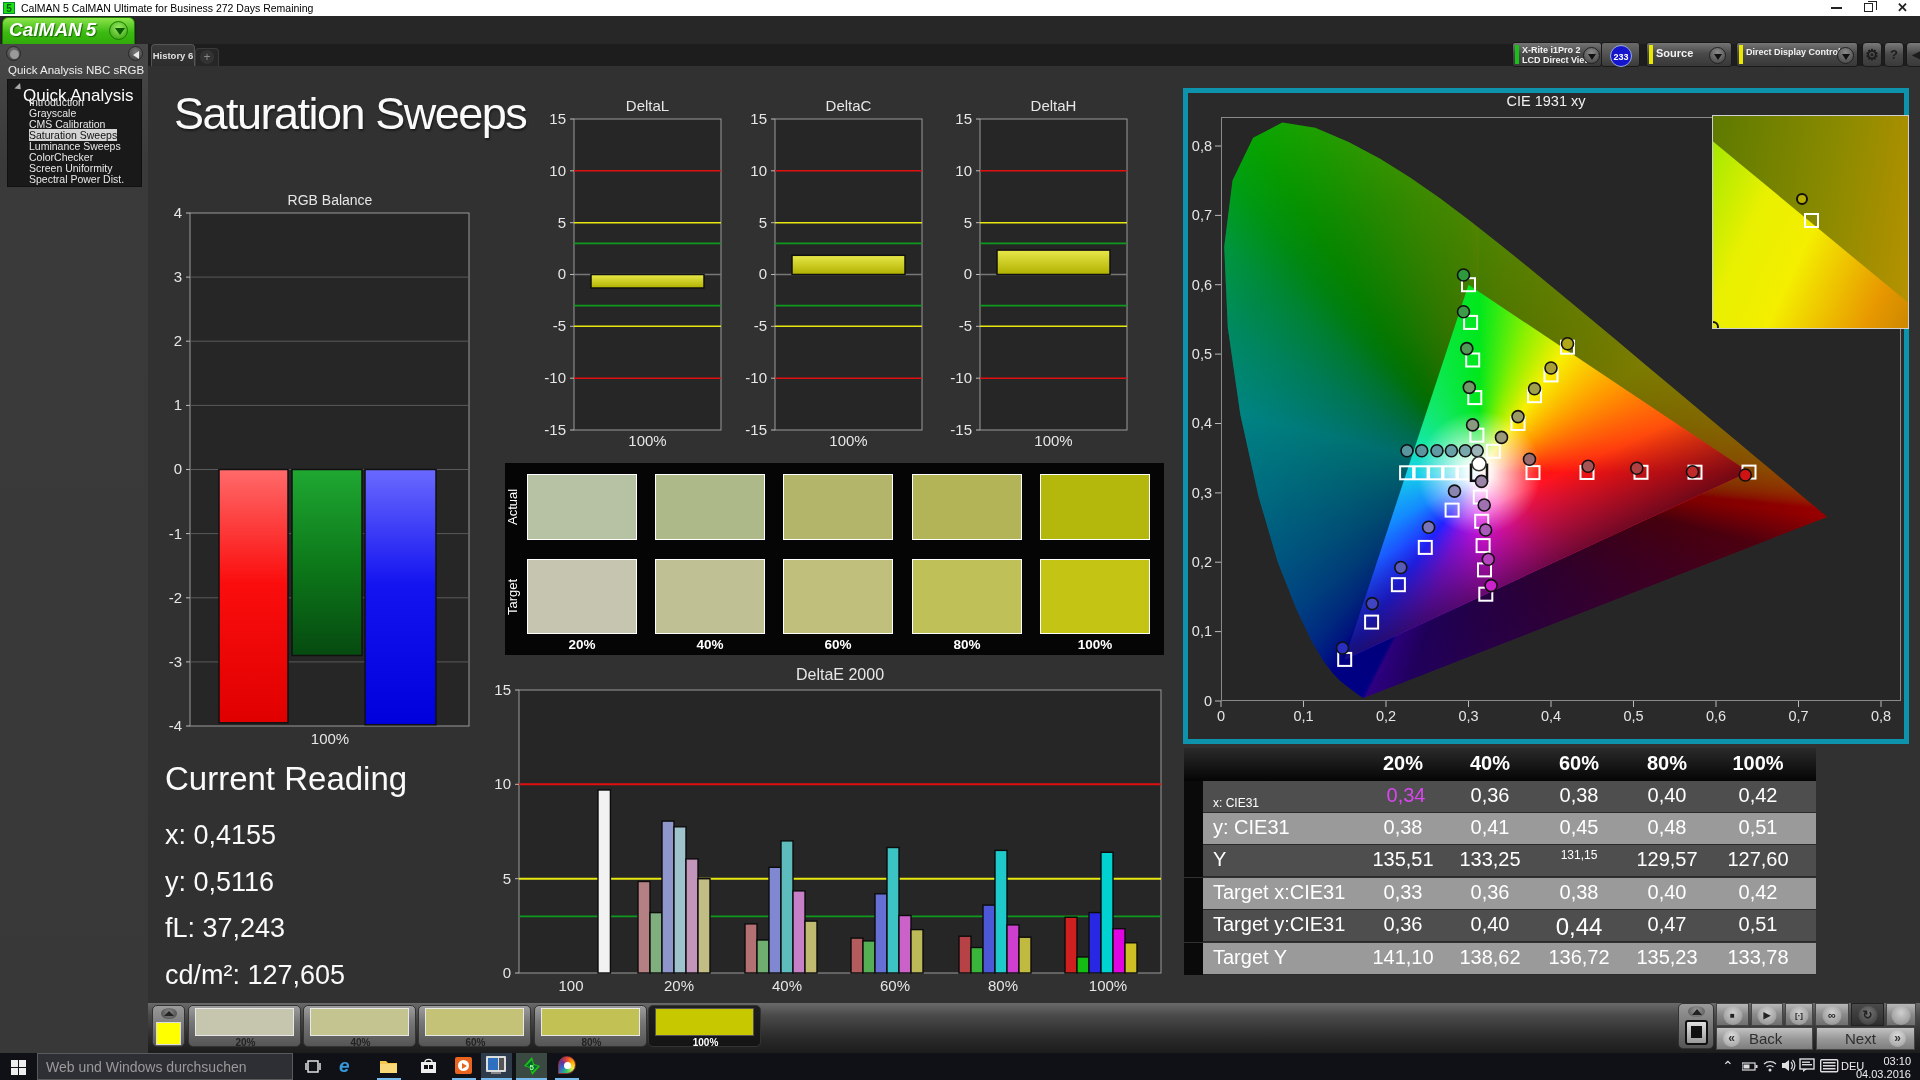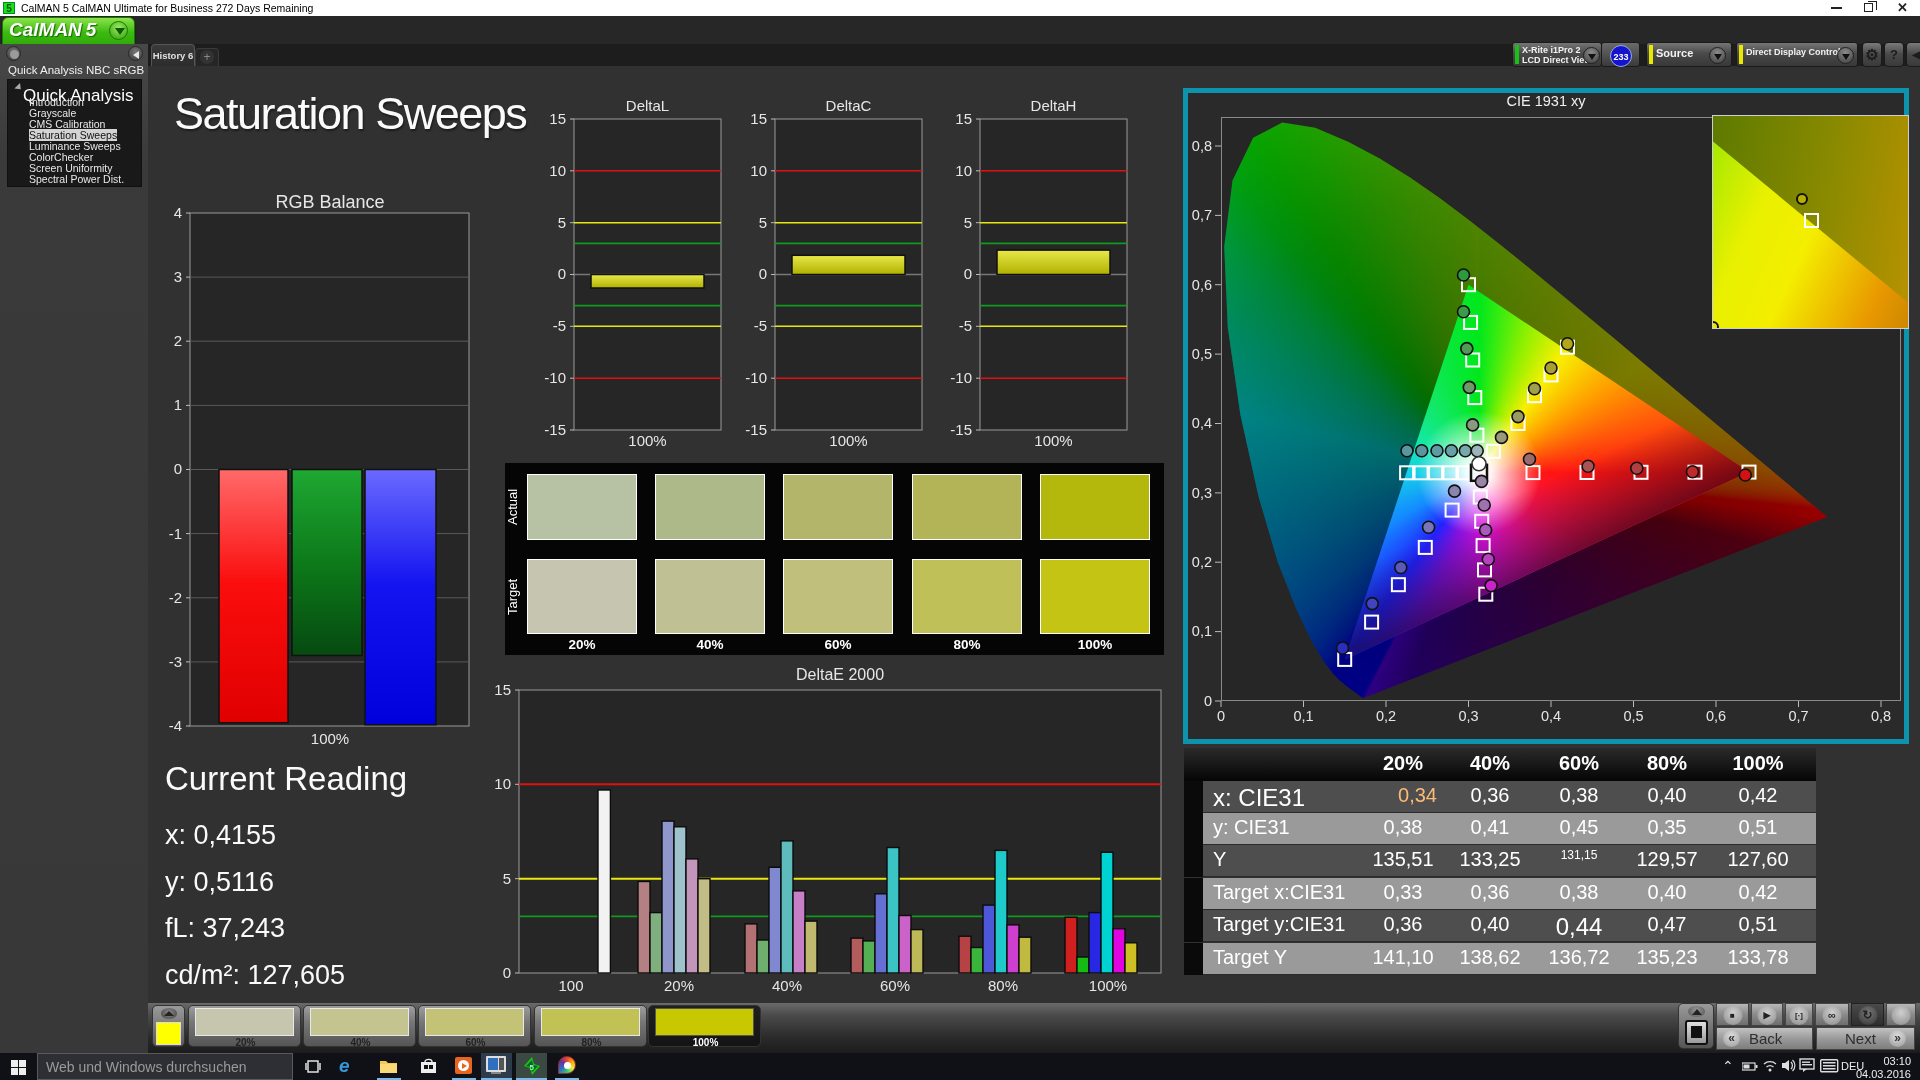--- a/index.html
+++ b/index.html
@@ -74,21 +74,21 @@
 
 <div class="abs" style="left:148px;top:44px;width:1772px;height:22px;background:#1d1d1d">
  <div class="abs" style="left:3px;top:0px;width:44px;height:22px;background:linear-gradient(#3a3a3a,#2c2c2c);border:1px solid #555;border-bottom:none;border-radius:4px 4px 0 0;
      color:#e0e0e0;font-size:9.5px;font-weight:bold;text-align:center;line-height:21px;white-space:nowrap">History 6</div>
  <div class="abs" style="left:47px;top:4px;width:24px;height:18px;background:#262626;border:1px solid #3a3a3a;border-bottom:none;border-radius:4px 4px 0 0">
    <div class="abs" style="left:4px;top:1px;width:14px;height:14px;border-radius:50%;background:#333;color:#888;font-size:12px;text-align:center;line-height:14px">+</div>
  </div>
 </div>
 <div class="abs" id="content" style="left:148px;top:66px;width:1772px;height:937px;background:#313131"></div>
 <div class="abs" style="left:174px;top:88px;font-size:45px;color:#fafafa;letter-spacing:-1.5px;text-shadow:1px 2px 2px rgba(0,0,0,.45)">Saturation Sweeps</div>
-<div class="abs lbl" style="left:190px;top:192px;width:280px;text-align:center;font-size:18px">RGB Balance</div>
+<div class="abs lbl" style="left:190px;top:192px;width:280px;text-align:center;font-size:14px">RGB Balance</div>
 <svg style="position:absolute;left:150px;top:203px" width="329" height="553">
     <defs>
       <linearGradient id="rg" x1="0" y1="0" x2="0" y2="1">
         <stop offset="0" stop-color="#ff6a6a"></stop>
         <stop offset="0.45" stop-color="#fb0d0d"></stop>
         <stop offset="1" stop-color="#e00000"></stop>
       </linearGradient>
       <linearGradient id="gg" x1="0" y1="0" x2="0" y2="1">
         <stop offset="0" stop-color="#1fa832"></stop>
         <stop offset="0.5" stop-color="#0d7a1a"></stop>
@@ -432,33 +432,33 @@
   </div>
 <div class="abs" style="left:1184px;top:748px;width:632px;height:233px">
     <div style="position:absolute;left:0;top:0;width:100%;height:33px;background:linear-gradient(#2a2a2a,#050505)"></div>
     <div style="position:absolute;left:179px;top:4px;width:80px;text-align:center;color:#fff;font-size:20px;font-weight:bold">20%</div>
     <div style="position:absolute;left:266px;top:4px;width:80px;text-align:center;color:#fff;font-size:20px;font-weight:bold">40%</div>
     <div style="position:absolute;left:355px;top:4px;width:80px;text-align:center;color:#fff;font-size:20px;font-weight:bold">60%</div>
     <div style="position:absolute;left:443px;top:4px;width:80px;text-align:center;color:#fff;font-size:20px;font-weight:bold">80%</div>
     <div style="position:absolute;left:534px;top:4px;width:80px;text-align:center;color:#fff;font-size:20px;font-weight:bold">100%</div>
     <div style="position:absolute;left:0;top:33px;width:19px;height:32.4px;background:#0a0a0a"></div>
     <div style="position:absolute;left:19px;top:33px;width:613px;height:32.4px;background:#4e4e4e;border-bottom:1px solid #2a2a2a"></div>
-    <div style="position:absolute;left:29px;top:36px;color:#fff;font-size:24px;white-space:nowrap">x: CIE31</div>
-    <div style="position:absolute;left:153px;top:36px;width:100px;text-align:right;color:#fdba74;font-size:20px">0,34</div>
+    <div style="position:absolute;left:29px;top:48px;color:#fff;font-size:12px;white-space:nowrap">x: CIE31</div>
+    <div style="position:absolute;left:172px;top:36px;width:100px;text-align:center;color:#d946ef;font-size:20px">0,34</div>
     <div style="position:absolute;left:256px;top:36px;width:100px;text-align:center;color:#fff;font-size:20px">0,36</div>
     <div style="position:absolute;left:345px;top:36px;width:100px;text-align:center;color:#fff;font-size:20px">0,38</div>
     <div style="position:absolute;left:433px;top:36px;width:100px;text-align:center;color:#fff;font-size:20px">0,40</div>
     <div style="position:absolute;left:524px;top:36px;width:100px;text-align:center;color:#fff;font-size:20px">0,42</div>
     <div style="position:absolute;left:0;top:65px;width:19px;height:32.4px;background:#0a0a0a"></div>
     <div style="position:absolute;left:19px;top:65px;width:613px;height:32.4px;background:#9a9a9a;border-bottom:1px solid #2a2a2a"></div>
     <div style="position:absolute;left:29px;top:68px;color:#fff;font-size:20px;white-space:nowrap">y: CIE31</div>
     <div style="position:absolute;left:169px;top:68px;width:100px;text-align:center;color:#fff;font-size:20px">0,38</div>
     <div style="position:absolute;left:256px;top:68px;width:100px;text-align:center;color:#fff;font-size:20px">0,41</div>
     <div style="position:absolute;left:345px;top:68px;width:100px;text-align:center;color:#fff;font-size:20px">0,45</div>
-    <div style="position:absolute;left:433px;top:68px;width:100px;text-align:center;color:#fff;font-size:20px">0,35</div>
+    <div style="position:absolute;left:433px;top:68px;width:100px;text-align:center;color:#fff;font-size:20px">0,48</div>
     <div style="position:absolute;left:524px;top:68px;width:100px;text-align:center;color:#fff;font-size:20px">0,51</div>
     <div style="position:absolute;left:0;top:97px;width:19px;height:32.4px;background:#0a0a0a"></div>
     <div style="position:absolute;left:19px;top:97px;width:613px;height:32.4px;background:#4e4e4e;border-bottom:1px solid #2a2a2a"></div>
     <div style="position:absolute;left:29px;top:100px;color:#fff;font-size:20px;white-space:nowrap">Y</div>
     <div style="position:absolute;left:169px;top:100px;width:100px;text-align:center;color:#fff;font-size:20px">135,51</div>
     <div style="position:absolute;left:256px;top:100px;width:100px;text-align:center;color:#fff;font-size:20px">133,25</div>
     <div style="position:absolute;left:345px;top:100px;width:100px;text-align:center;color:#fff;font-size:12px">131,15</div>
     <div style="position:absolute;left:433px;top:100px;width:100px;text-align:center;color:#fff;font-size:20px">129,57</div>
     <div style="position:absolute;left:524px;top:100px;width:100px;text-align:center;color:#fff;font-size:20px">127,60</div>
     <div style="position:absolute;left:0;top:130px;width:19px;height:32.4px;background:#0a0a0a"></div>

